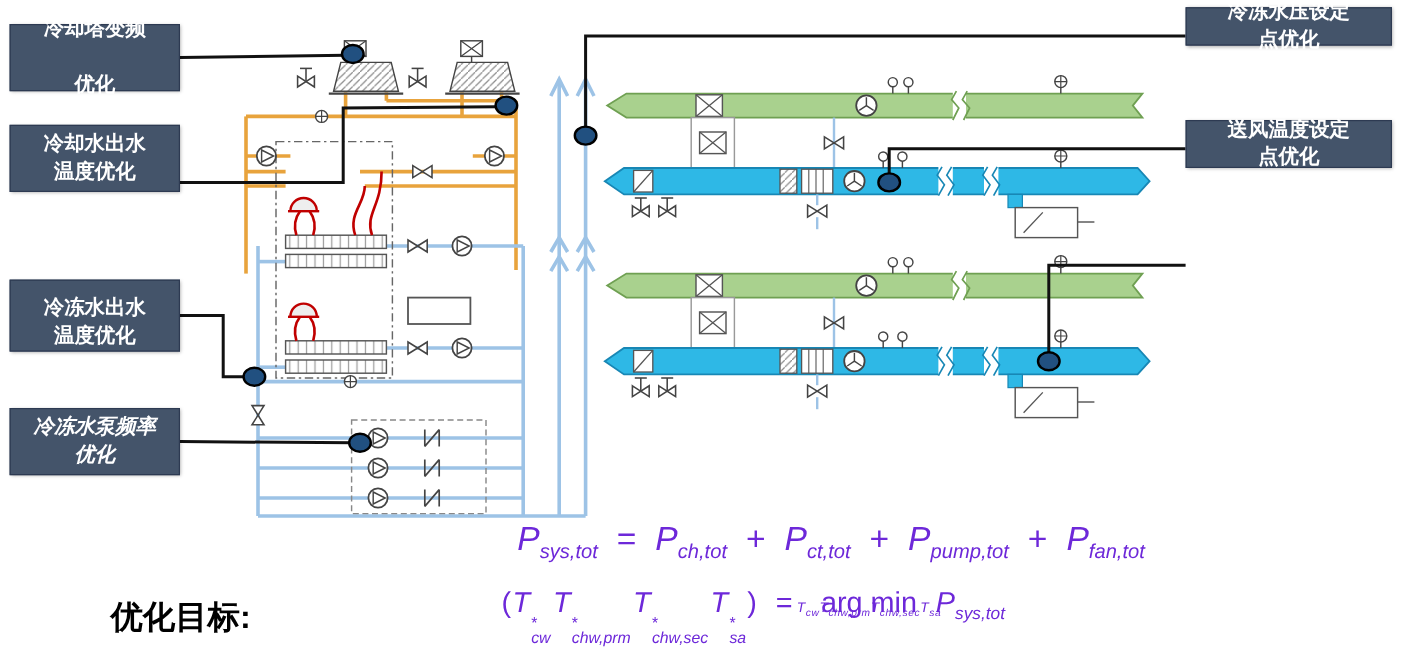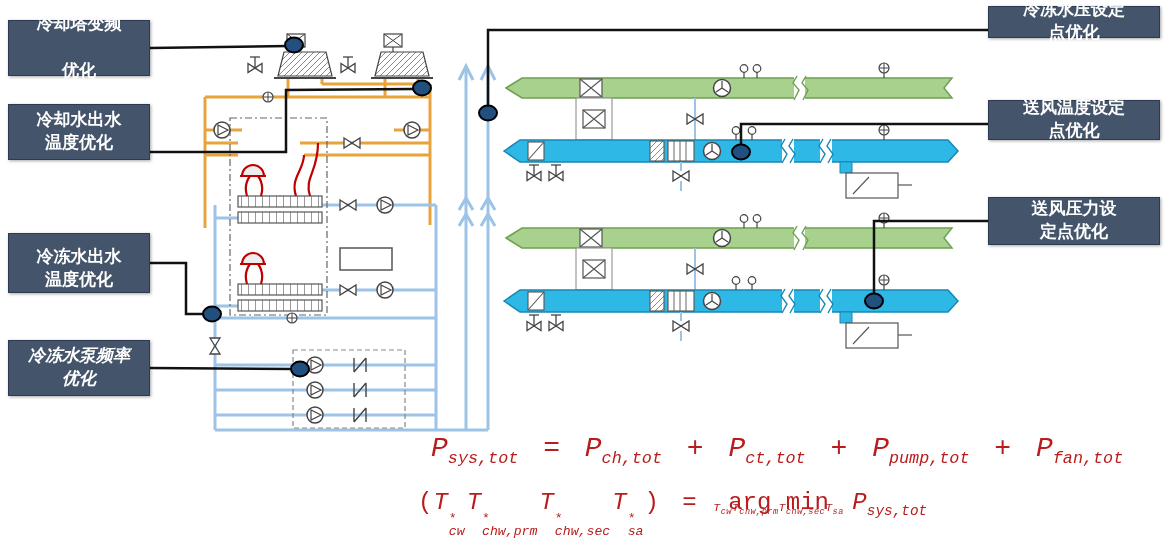--- a/index.html
+++ b/index.html
@@ -5,21 +5,21 @@
   *{margin:0;padding:0;box-sizing:border-box;}
   html,body{background:#ffffff;}
   .canvas{position:relative;width:1169px;height:556px;background:#ffffff;overflow:hidden;
           font-family:"Liberation Sans",sans-serif;}
   .schematic{position:absolute;left:0;top:0;}
   .callout{position:absolute;background:#44546A;border:1px solid #2d3a52;color:#ffffff;
            display:flex;flex-direction:column;align-items:center;justify-content:center;
            text-align:center;font-weight:bold;font-size:17px;line-height:1.35;
            box-shadow:1px 1px 3px rgba(0,0,0,0.35);}
   .objective{position:absolute;left:92px;top:496px;font-size:27px;font-weight:bold;color:#000000;}
-  .formula{position:absolute;font-family:Liberation Mono, monospace;color:#b91c1c;white-space:nowrap;}
+  .formula{position:absolute;font-family:Liberation Sans, sans-serif;color:#6d28d9;white-space:nowrap;}
   .f1{left:430px;top:433px;font-size:28px;}
   .f2{left:418px;top:489px;font-size:24px;}
   .formula .base{font-style:italic;}
   .formula sub{font-style:italic;font-size:0.6em;}
   .formula .op{font-style:normal;margin:0 7px;}
   .f2 .op{margin:0 9px;}
   .term{margin:0 1px;}
   .paren{font-style:normal;}
   .ss{display:inline-flex;flex-direction:column;align-items:flex-start;line-height:1;
       vertical-align:-0.55em;margin-left:1px;}
@@ -324,25 +324,22 @@
     <span>优化</span>
   </div>
   <div class="callout" style="left:988px;top:6px;width:172px;height:32px;">
     <span>冷冻水压设定</span>
     <span>点优化</span>
   </div>
   <div class="callout" style="left:988px;top:100px;width:172px;height:40px;">
     <span>送风温度设定</span>
     <span>点优化</span>
   </div>
-  <div class="callout" style="left:988px;top:197px;width:172px;height:48px;">
-    <span>送风压力设</span>
-    <span>定点优化</span>
-  </div>
-
+
+  <div class="objective">优化目标:</div>
 
   <div class="formula f1">
     <span class="term"><span class="base">P</span><sub>sys,tot</sub></span>
     <span class="op">=</span>
     <span class="term"><span class="base">P</span><sub>ch,tot</sub></span>
     <span class="op">+</span>
     <span class="term"><span class="base">P</span><sub>ct,tot</sub></span>
     <span class="op">+</span>
     <span class="term"><span class="base">P</span><sub>pump,tot</sub></span>
     <span class="op">+</span>

